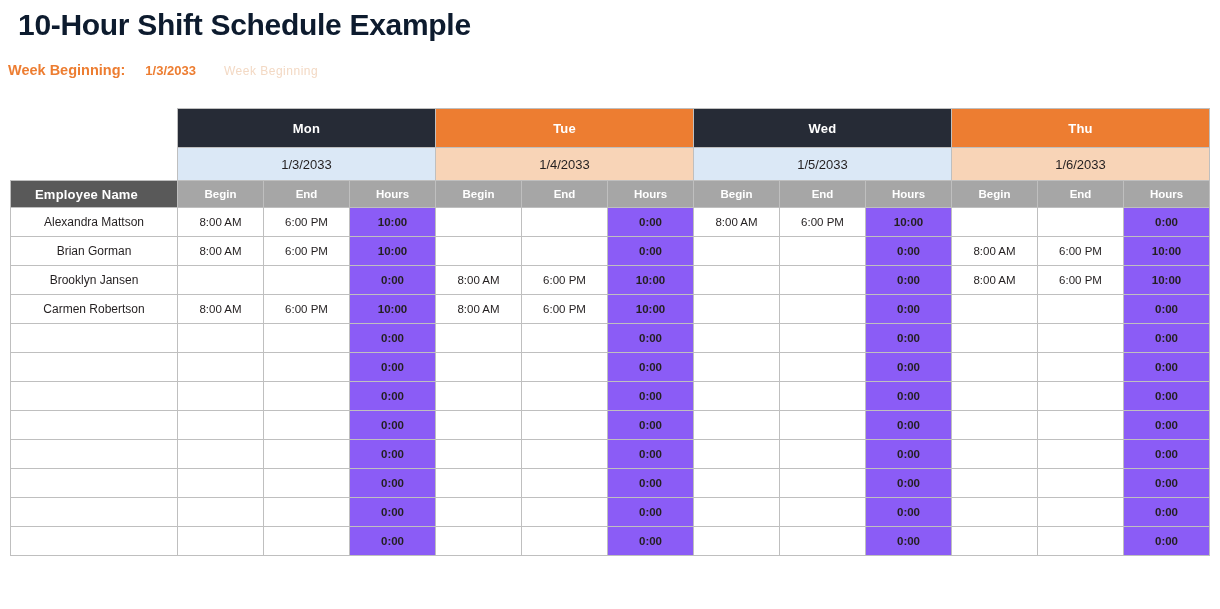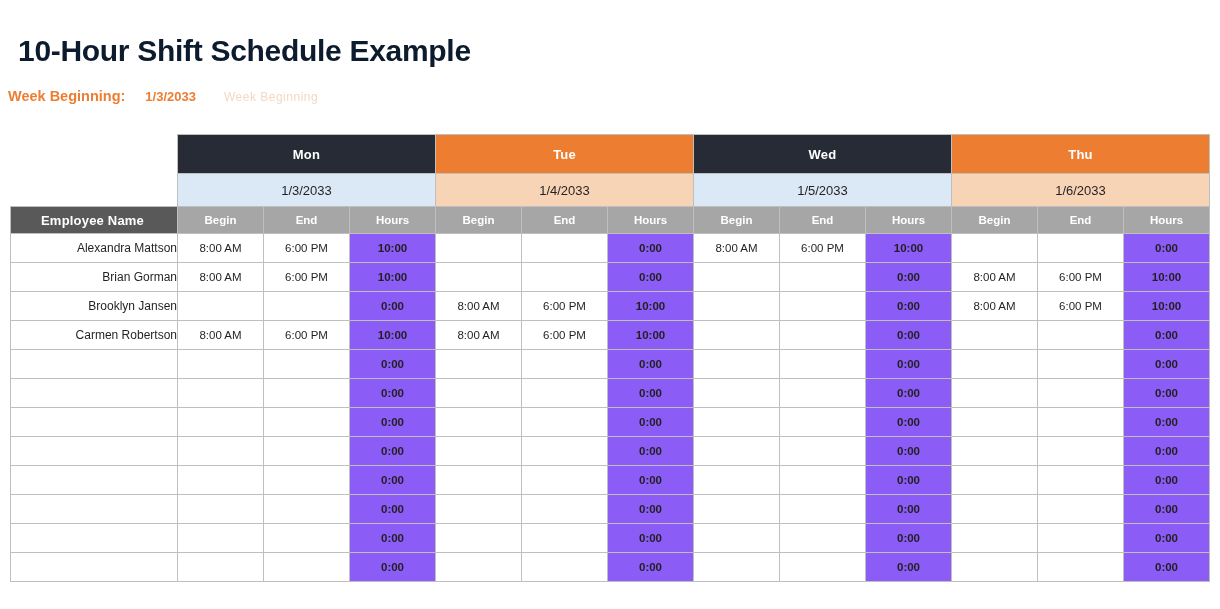--- a/index.html
+++ b/index.html
@@ -11,21 +11,20 @@
     width: 1220px;
     height: 609px;
     font-family: "Liberation Sans", sans-serif;
     color: #231f20;
     overflow: hidden;
   }
   .page {
     position: relative;
     width: 1220px;
     height: 523px;
-    margin-top: 26px;
   }
   .title {
     position: absolute;
     left: 18px;
     top: 8px;
     font-size: 30px;
     font-weight: bold;
     color: #0d1b2e;
     letter-spacing: -0.3px;
   }
@@ -105,35 +104,35 @@
     height: 26px;
     background: #a6a6a6;
     color: #ffffff;
     text-align: center;
     font-weight: bold;
     font-size: 11.5px;
   }
   .subhdr td.namecell {
     background: #595959;
     text-align: left;
-    padding-left: 30px;
+    padding-left: 24px;
     font-size: 13px;
     letter-spacing: 0.2px;
   }
 
   
   tbody tr td {
     height: 28px;
     text-align: center;
     font-size: 11.5px;
     color: #231f20;
     background: #ffffff;
   }
   tbody tr td.name {
-    text-align: right;
+    text-align: center;
     font-size: 12px;
   }
   tbody tr td.hours {
     background: #8b5cf6;
     font-weight: bold;
     font-size: 11.5px;
   }
 </style>
 </head>
 <body>

